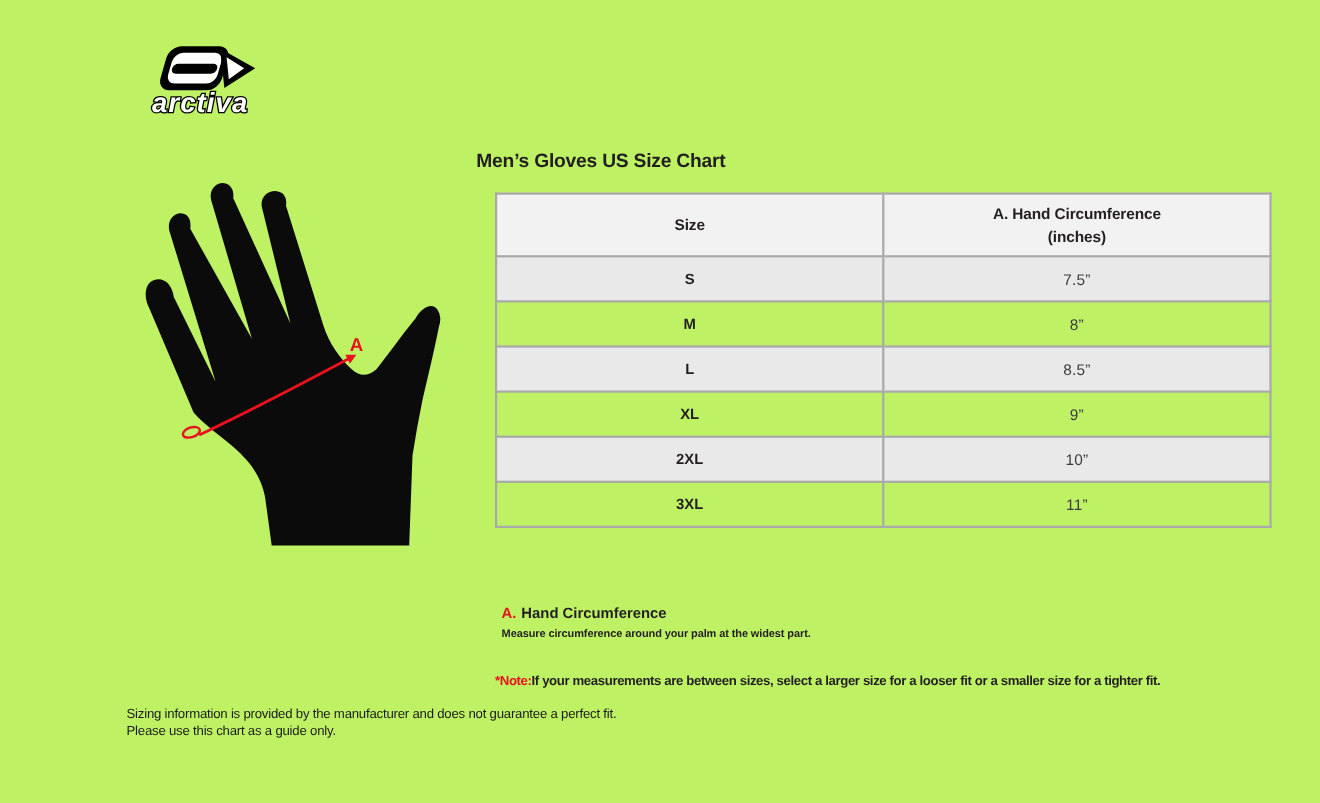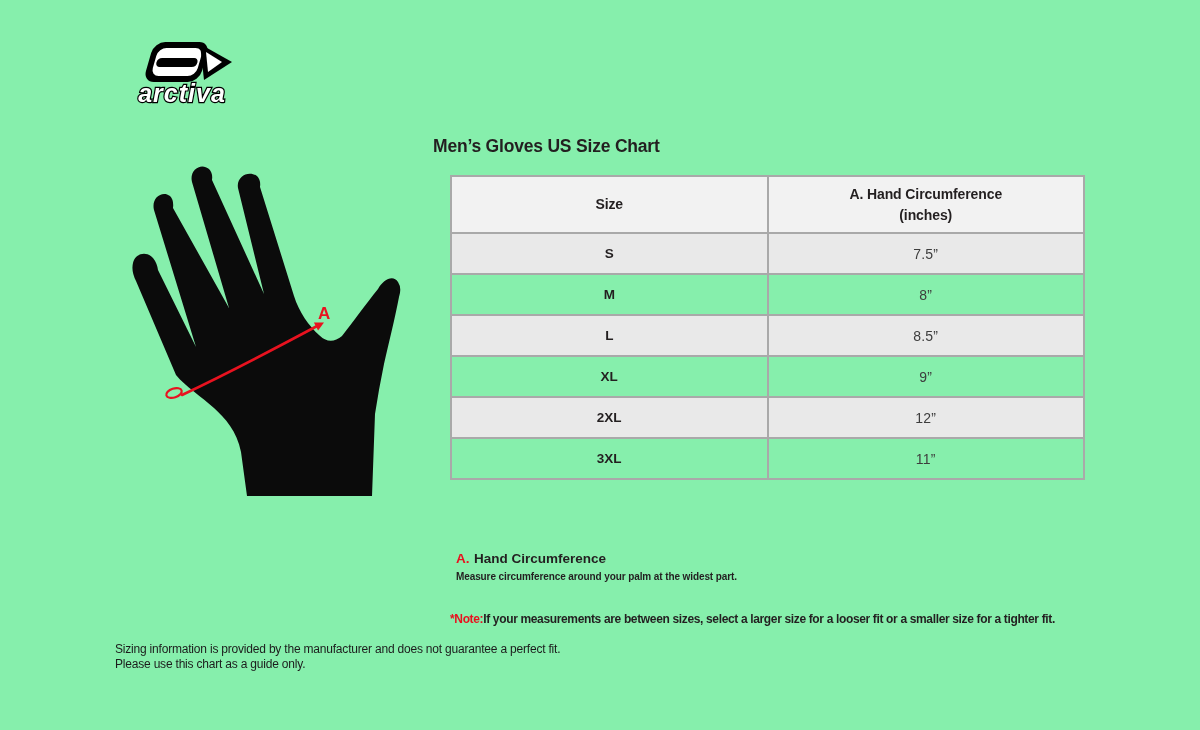--- a/index.html
+++ b/index.html
@@ -3,36 +3,36 @@
 <meta charset="utf-8">
 <style>
   * { margin:0; padding:0; box-sizing:border-box; }
   html,body { width:1200px; height:730px; background:#ffffff; }
   body {
     font-family:"Liberation Sans", sans-serif;
     color:#231f20;
     position:relative;
     overflow:hidden;
   }
-  .page { position:absolute; left:0; top:0; width:1200px; height:730px; background:#86efac; }
+  .page { position:absolute; left:0; top:0; width:1200px; height:730px; background:#bef264; }
 
   
   .logo { position:absolute; left:126px; top:34px; width:116px; height:76px; }
 
   
   .hand-figure { position:absolute; left:115px; top:150px; width:300px; height:360px; }
 
   
   .chart-title {
     position:absolute; left:433px; top:136px;
     font-size:17.5px; font-weight:bold; letter-spacing:-0.2px; color:#231f20;
     white-space:nowrap;
   }
   table.size-table {
-    position:absolute; left:450px; top:175px; width:635px;
+    position:absolute; left:450px; top:175px; width:706px;
     border-collapse:collapse; table-layout:fixed;
   }
   .size-table th, .size-table td {
     border:2px solid #a9a9a9;
     text-align:center; vertical-align:middle;
   }
   .size-table thead th {
     height:57px; background:#f2f2f2;
     font-size:14px; font-weight:bold; line-height:1.45; letter-spacing:-0.1px;
   }
@@ -146,21 +146,21 @@
       <tr class="alt">
         <td class="size-cell">L</td>
         <td class="value-cell">8.5”</td>
       </tr>
       <tr>
         <td class="size-cell">XL</td>
         <td class="value-cell">9”</td>
       </tr>
       <tr class="alt">
         <td class="size-cell">2XL</td>
-        <td class="value-cell">12”</td>
+        <td class="value-cell">10”</td>
       </tr>
       <tr>
         <td class="size-cell">3XL</td>
         <td class="value-cell">11”</td>
       </tr>
     </tbody>
   </table>
 
 
   <div class="measure-item">

